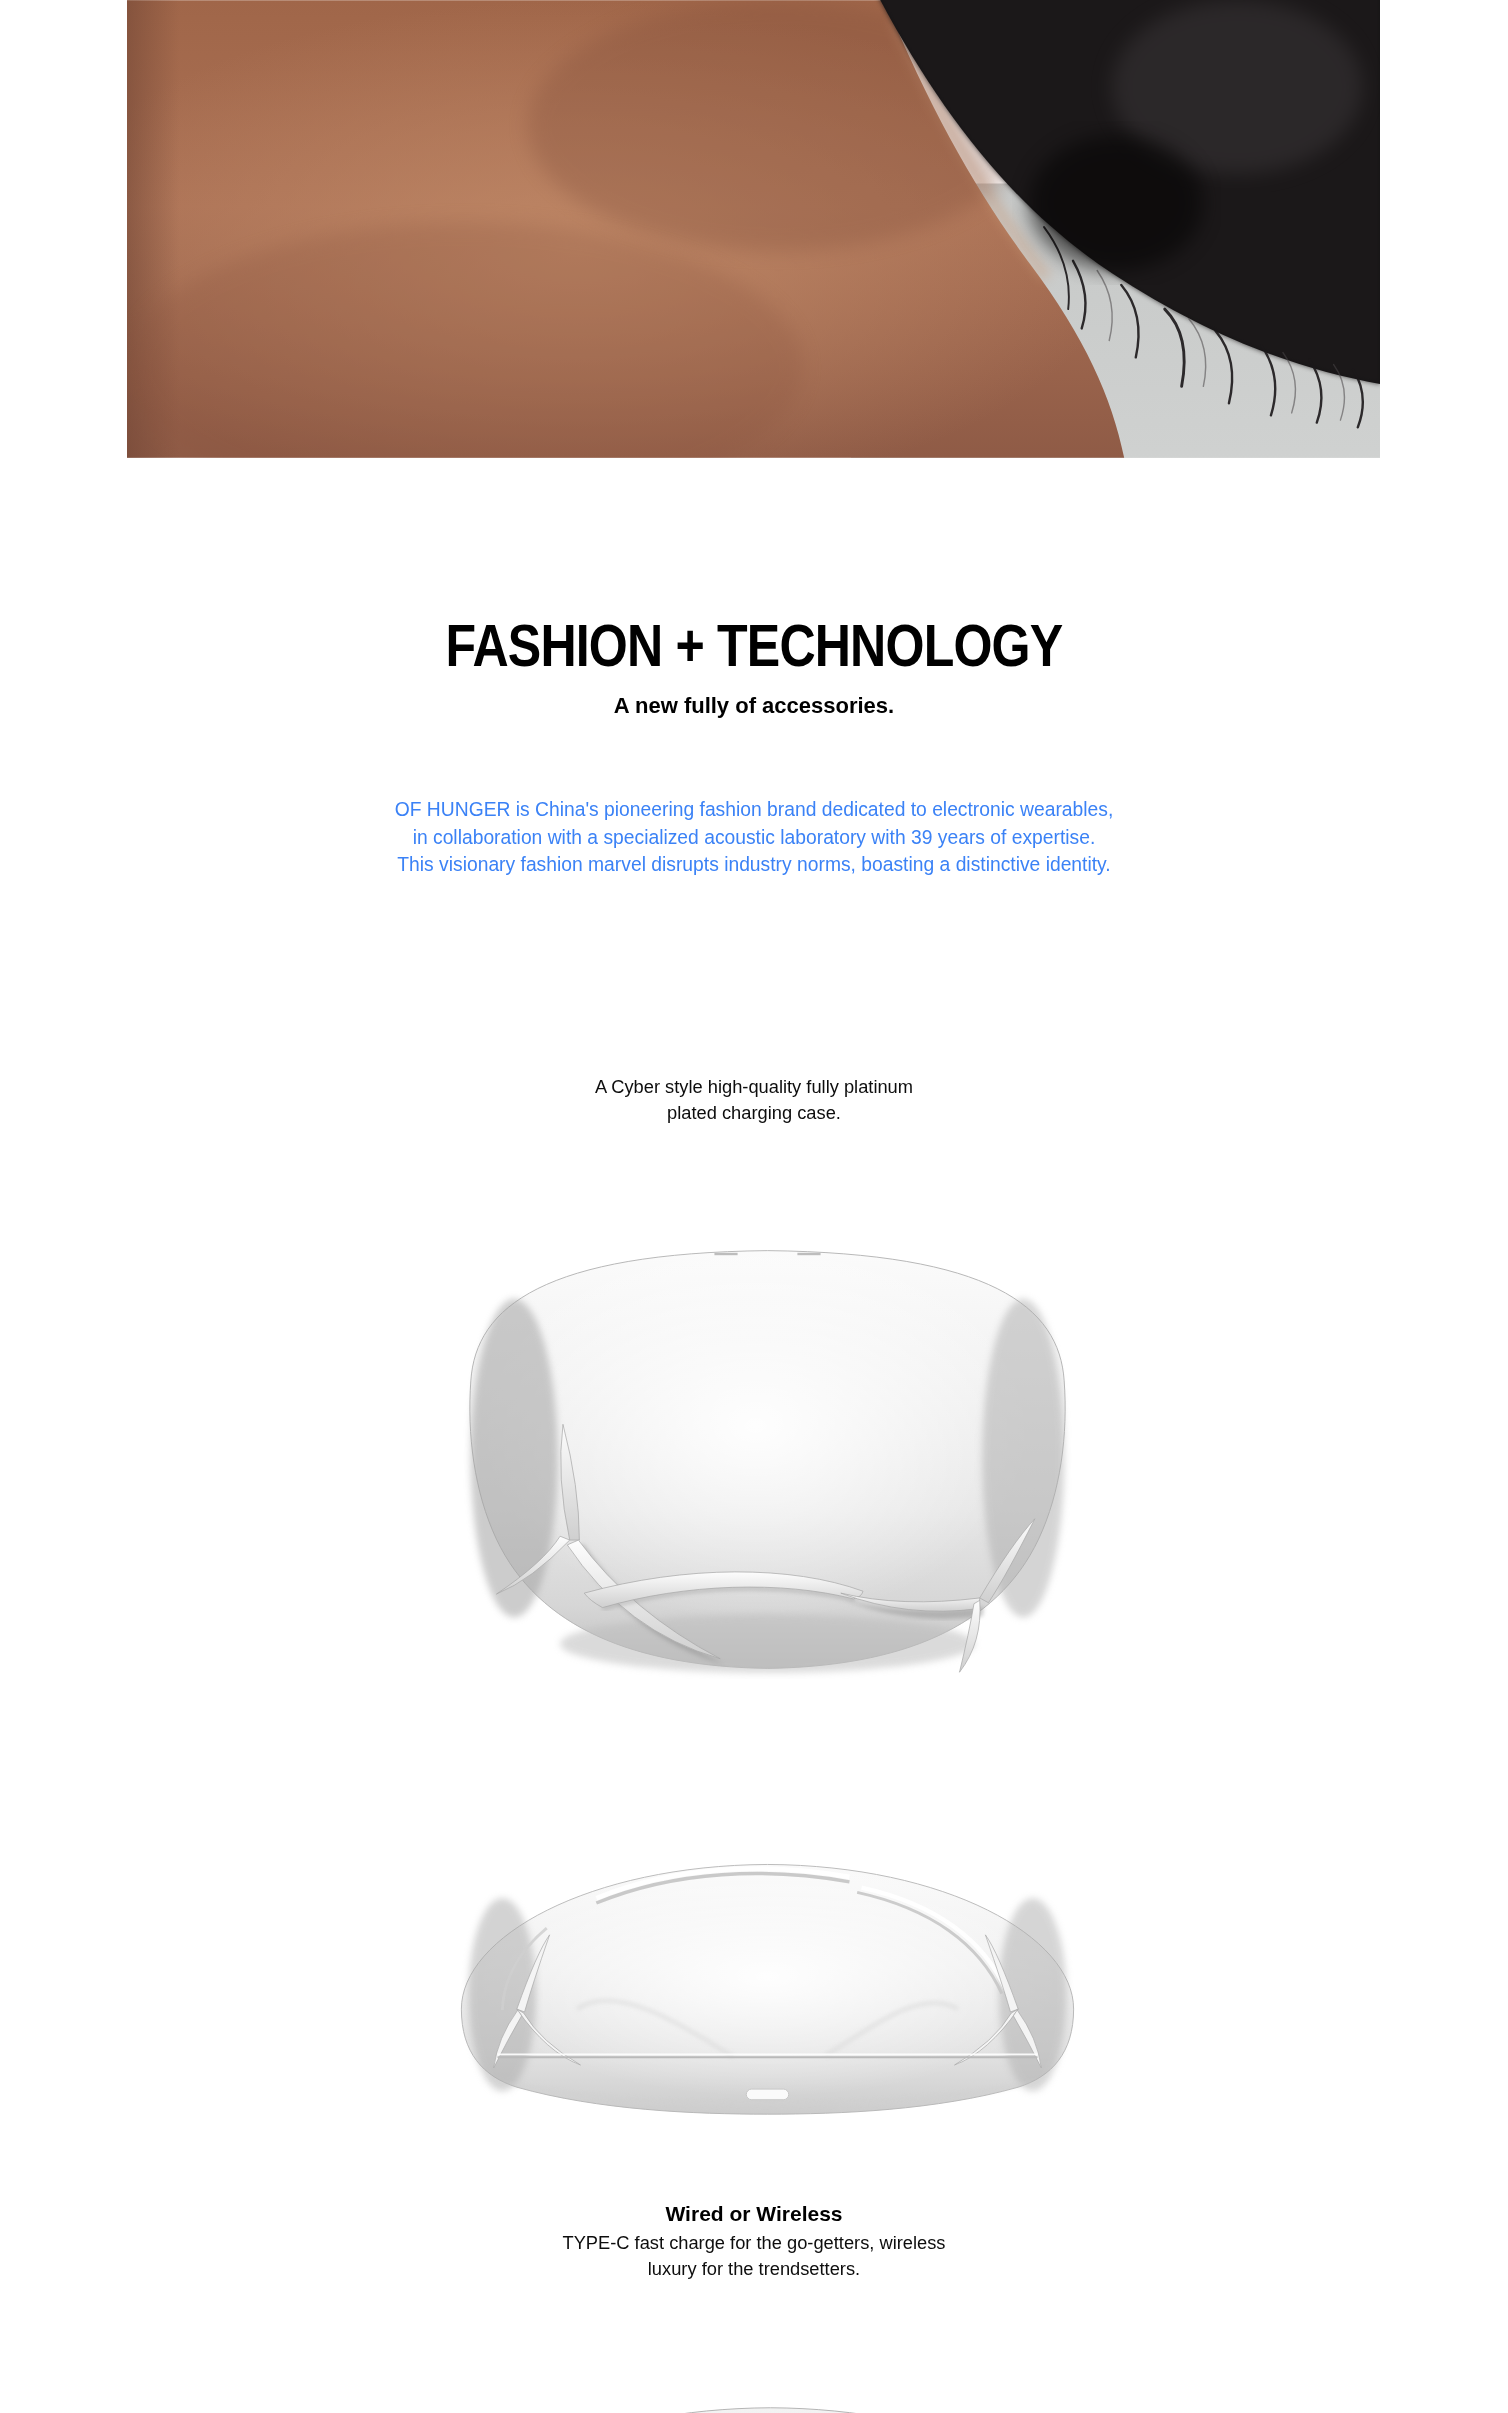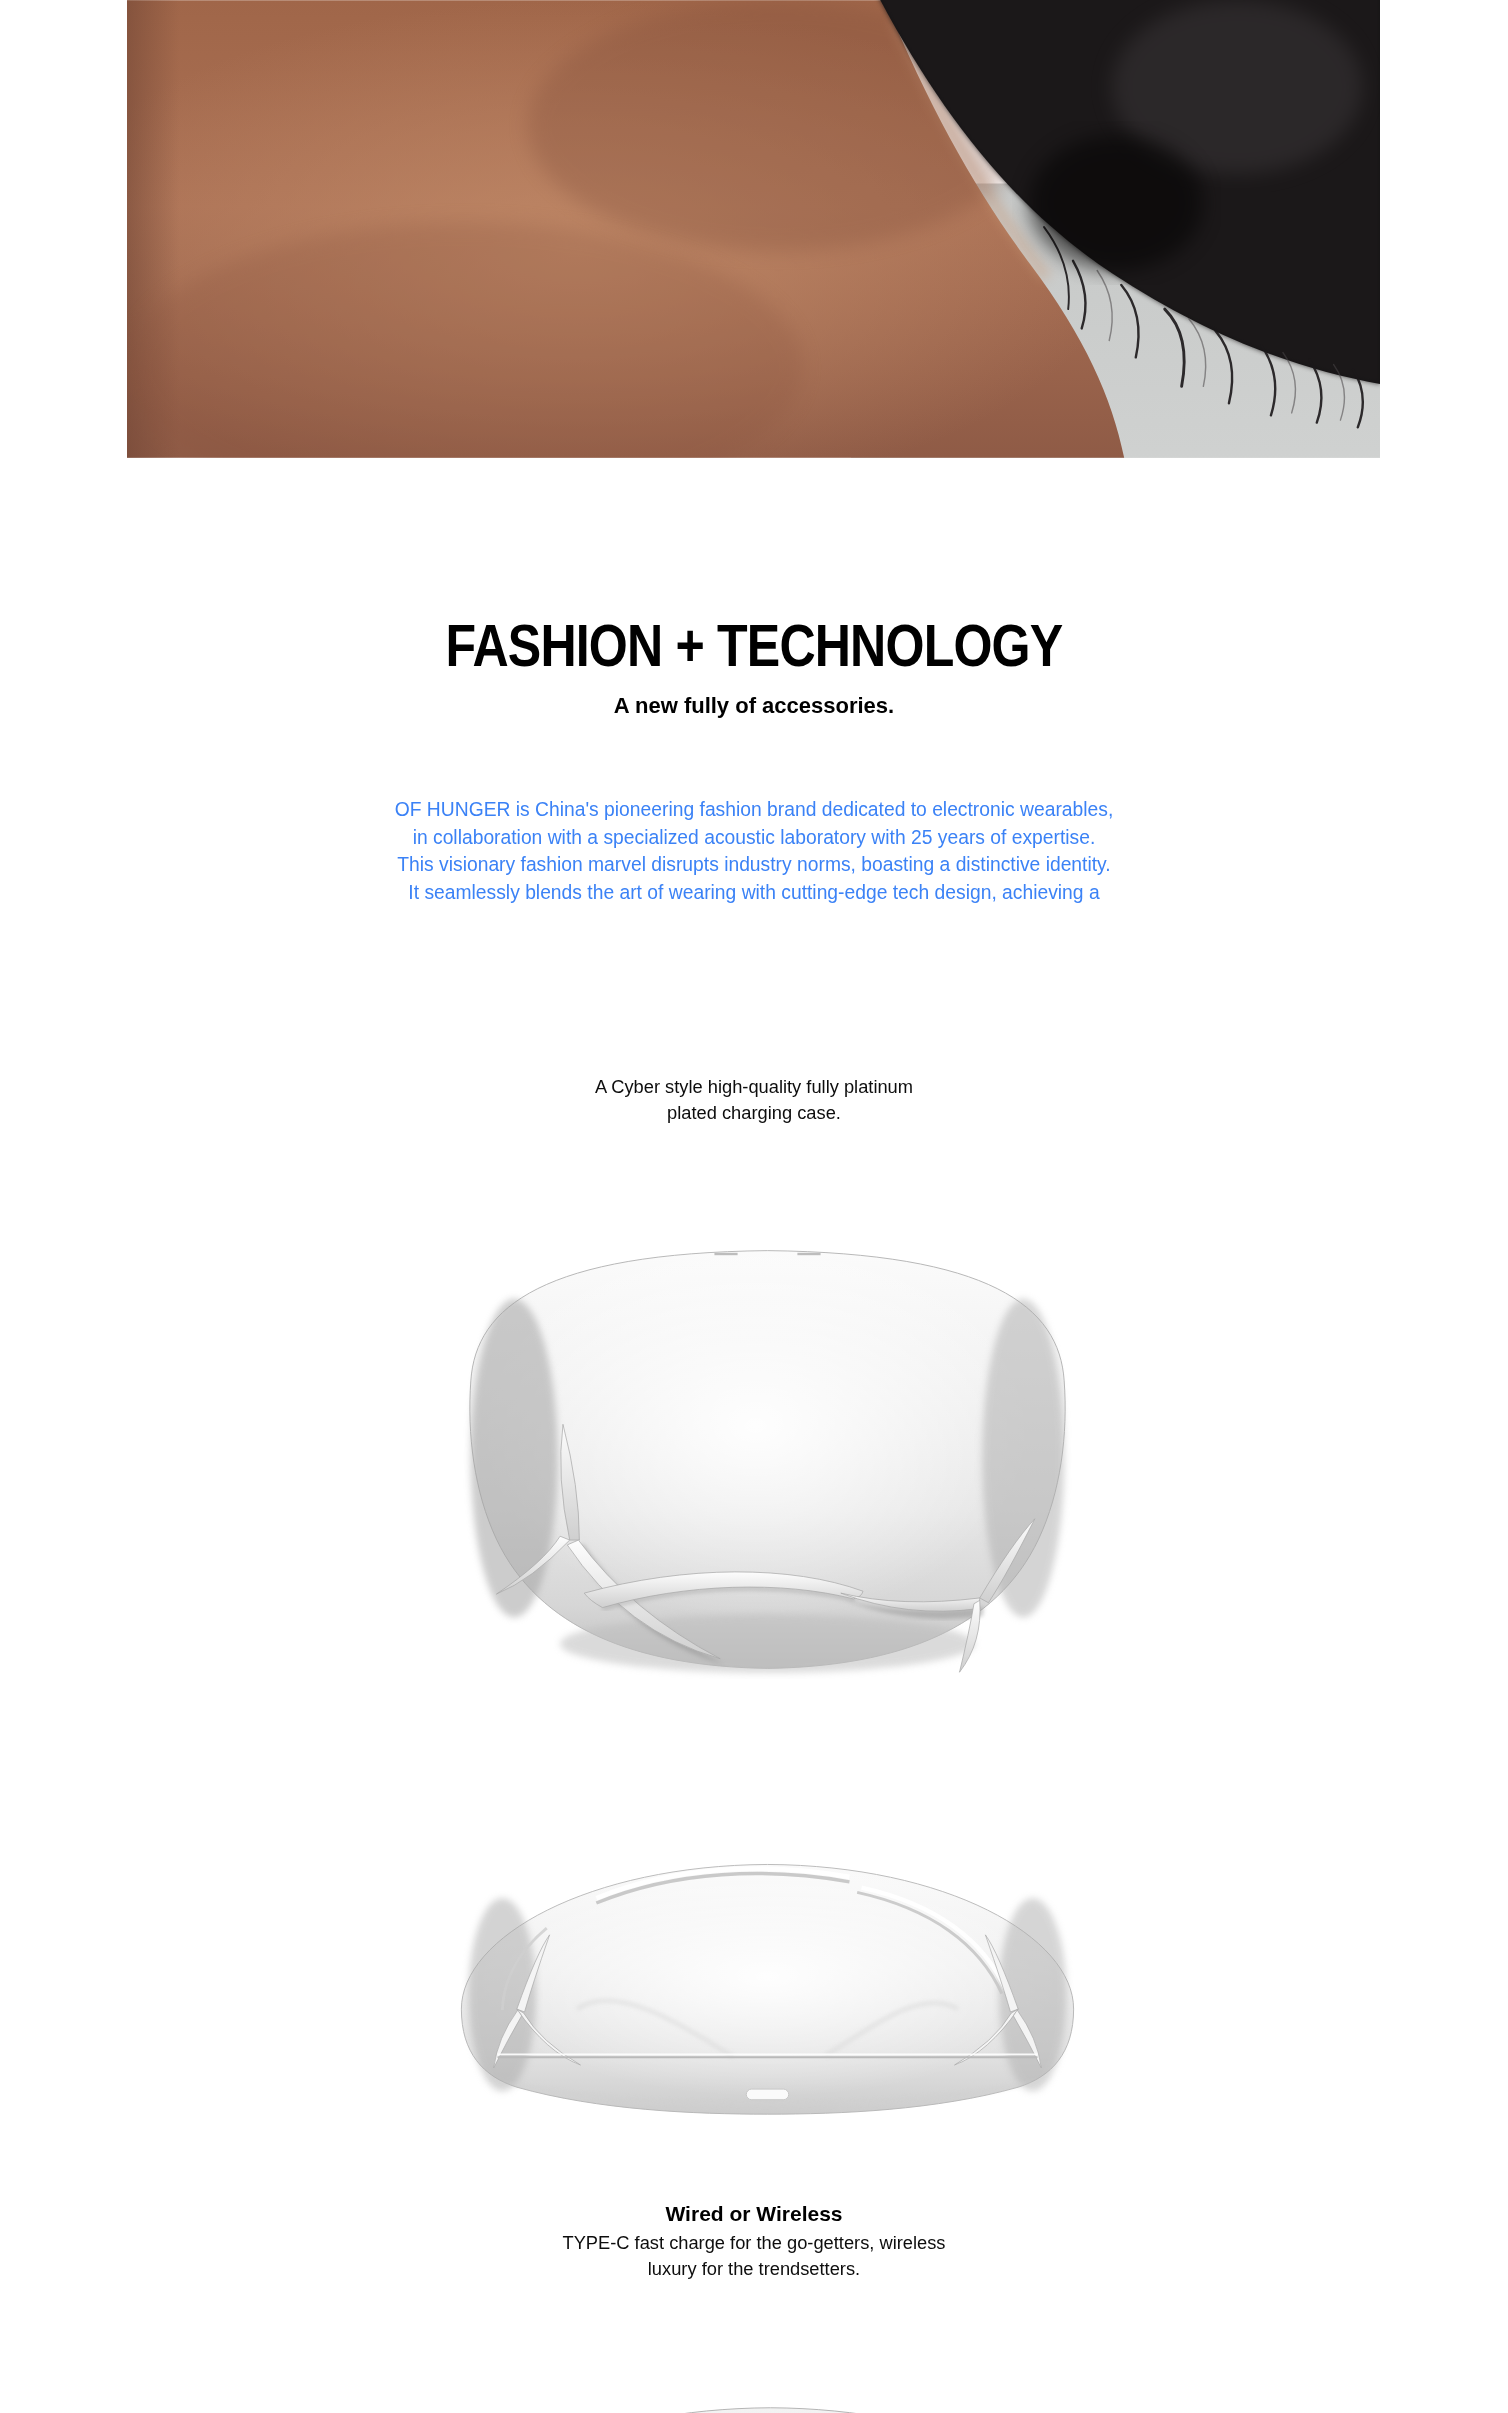--- a/index.html
+++ b/index.html
@@ -91,23 +91,22 @@
     <ellipse cx="2050" cy="420" rx="180" ry="140" fill="#060505" opacity=".6" filter="url(#b20)"></ellipse>
   </svg>
 
   <div class="abs center h1">
     <span class="squeeze">FASHION + TECHNOLOGY</span>
   </div>
   <div class="abs center subtitle">A new fully of accessories.</div>
 
   <div class="abs center paragraph">
     <div>OF HUNGER is China's pioneering fashion brand dedicated to electronic wearables,</div>
-    <div>in collaboration with a specialized acoustic laboratory with 25 years of expertise.</div>
+    <div>in collaboration with a specialized acoustic laboratory with 39 years of expertise.</div>
     <div>This visionary fashion marvel disrupts industry norms, boasting a distinctive identity.</div>
-    <div>It seamlessly blends the art of wearing with cutting-edge tech design, achieving a</div>
   </div>
 
   <div class="abs center sec-d sec1-d">
     <div>A Cyber style high-quality fully platinum</div>
     <div>plated charging case.</div>
   </div>
 
   <svg class="abs" style="left:425px;top:1207px;" width="685" height="478" viewBox="0 0 1420 990" xmlns="http://www.w3.org/2000/svg">
     <defs>
       <linearGradient id="chromeV" x1="0" y1="0" x2="0" y2="1">

